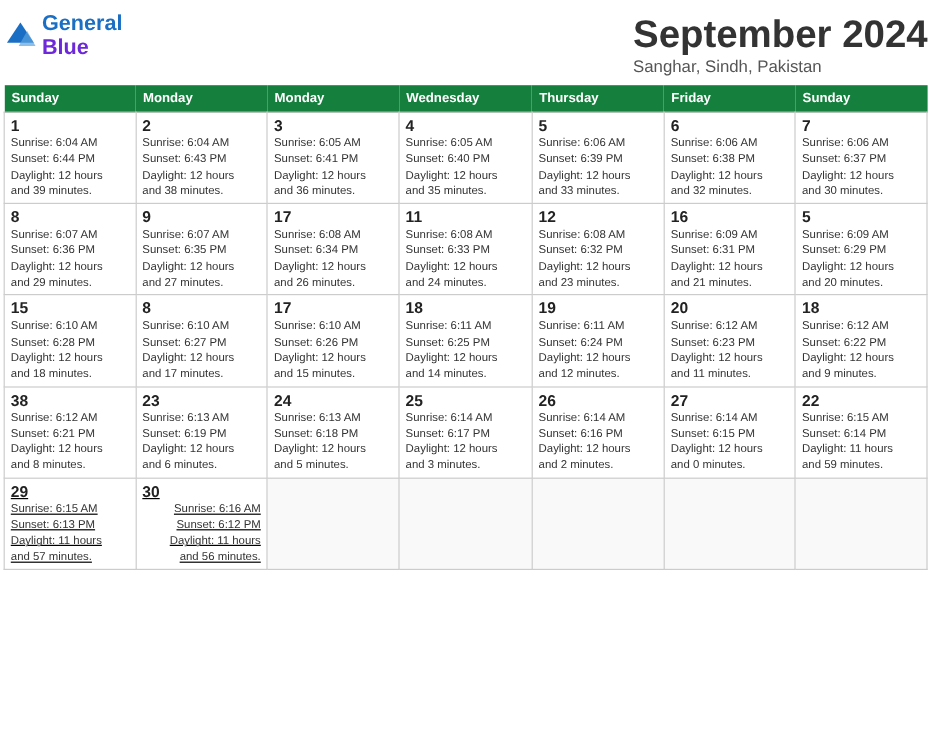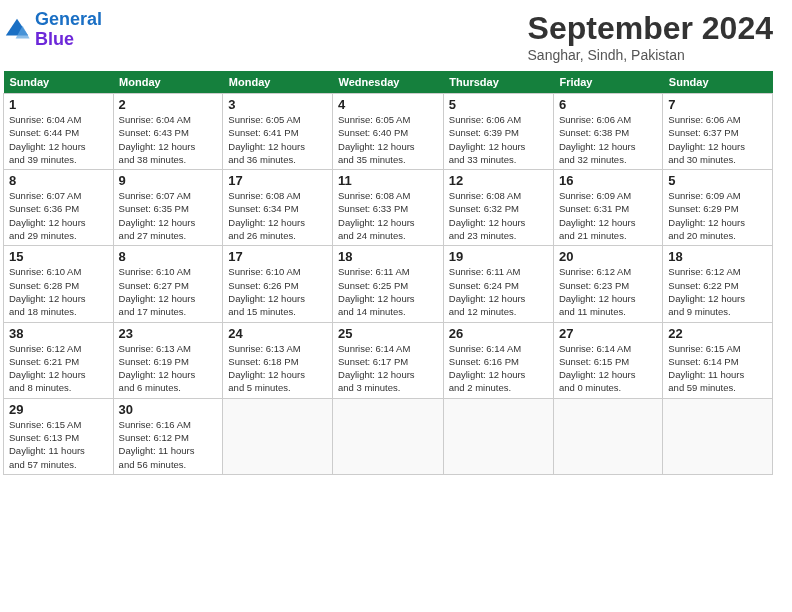--- a/index.html
+++ b/index.html
@@ -64,20 +64,21 @@
     }
     td {
       border: 1px solid #ccc;
       vertical-align: top;
       padding: 3px 5px;
       width: 113px;
       min-height: 70px;
     }
     tr:last-child td {
       border-bottom: 1px solid #ccc;
+      text-decoration: underline;
     }
     .day-num {
       font-size: 13px;
       font-weight: bold;
       color: #222;
       display: block;
       margin-bottom: 1px;
     }
     .day-info {
       font-size: 9.5px;
@@ -329,21 +330,21 @@
         <tr>
           <td>
             <span class="day-num">29</span>
             <div class="day-info" style="white-space: pre-line;">Sunrise: 6:15 AM
 Sunset: 6:13 PM
 Daylight: 11 hours
 and 57 minutes.</div>
           </td>
           <td>
             <span class="day-num">30</span>
-            <div class="day-info" style="white-space: pre-line;">Sunrise: 6:16 AM
+            <div class="day-info" style="white-space: pre-line; text-align: right;">Sunrise: 6:16 AM
 Sunset: 6:12 PM
 Daylight: 11 hours
 and 56 minutes.</div>
           </td>
           <td class="empty-cell"></td>
           <td class="empty-cell"></td>
           <td class="empty-cell"></td>
           <td class="empty-cell"></td>
           <td class="empty-cell"></td>
         </tr>

